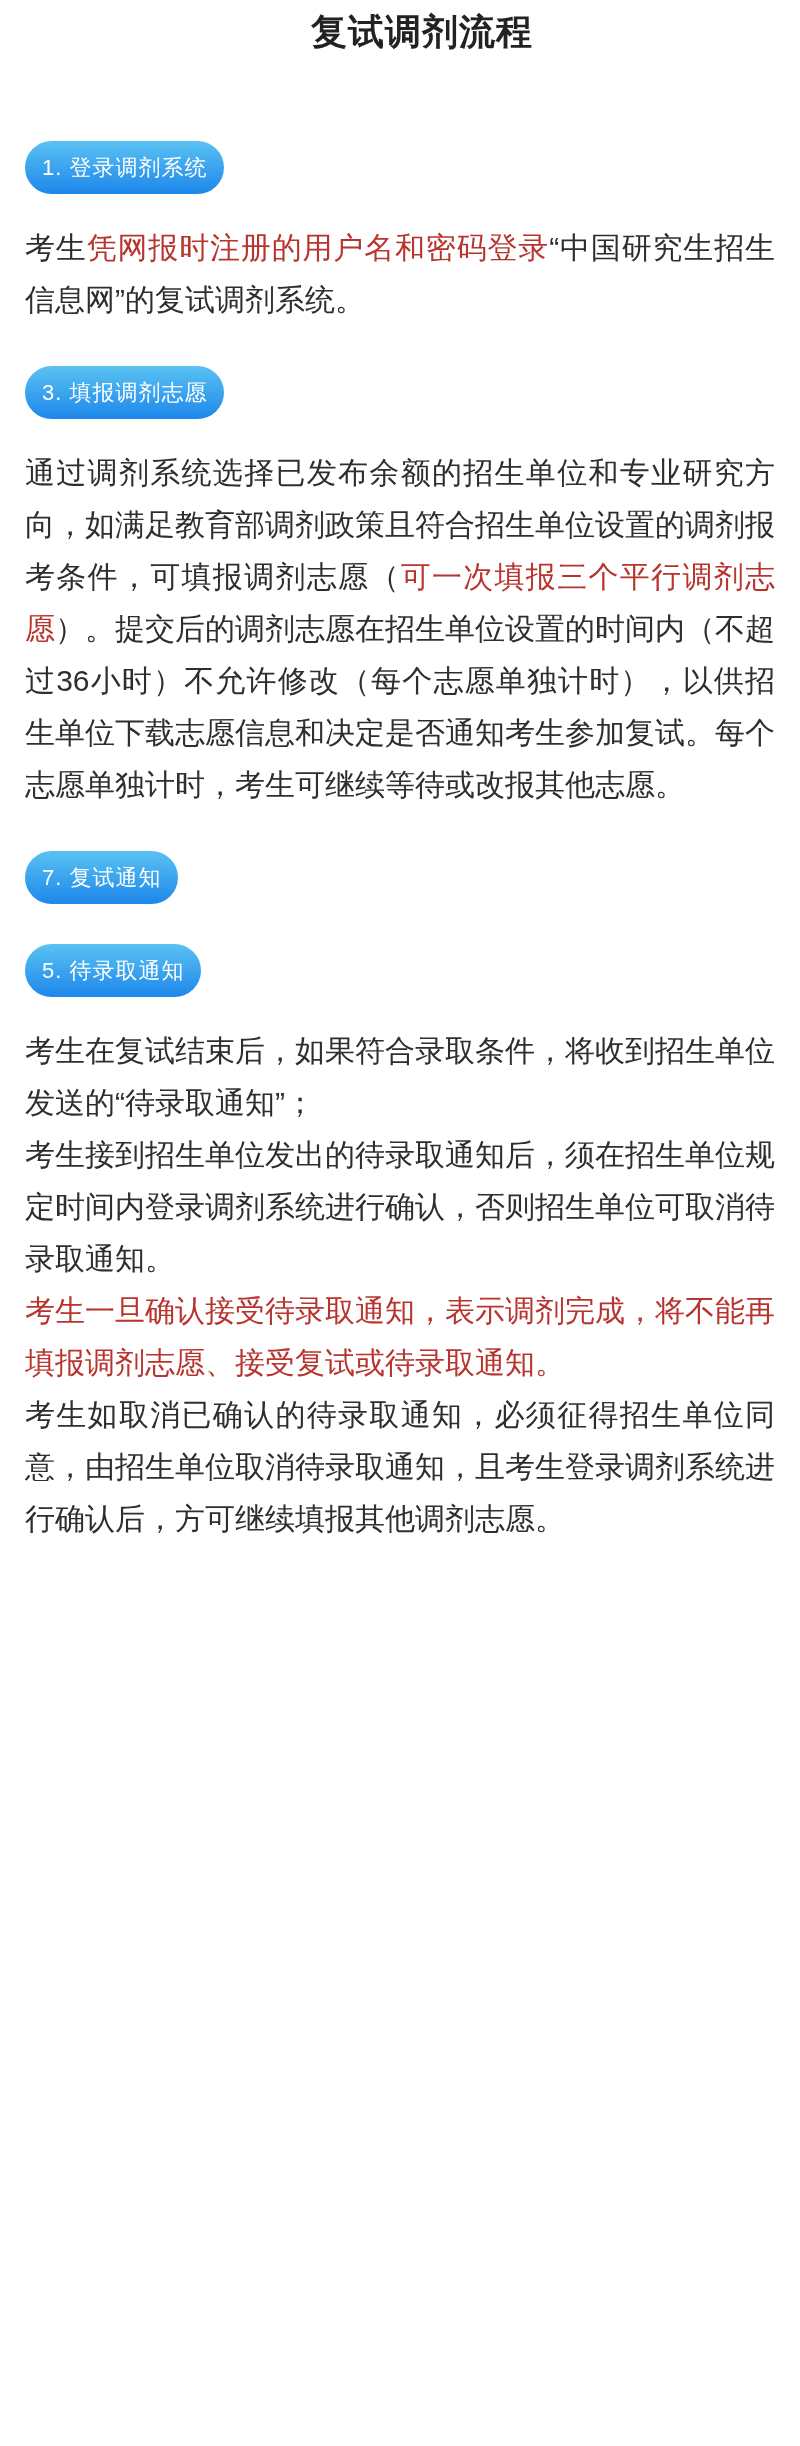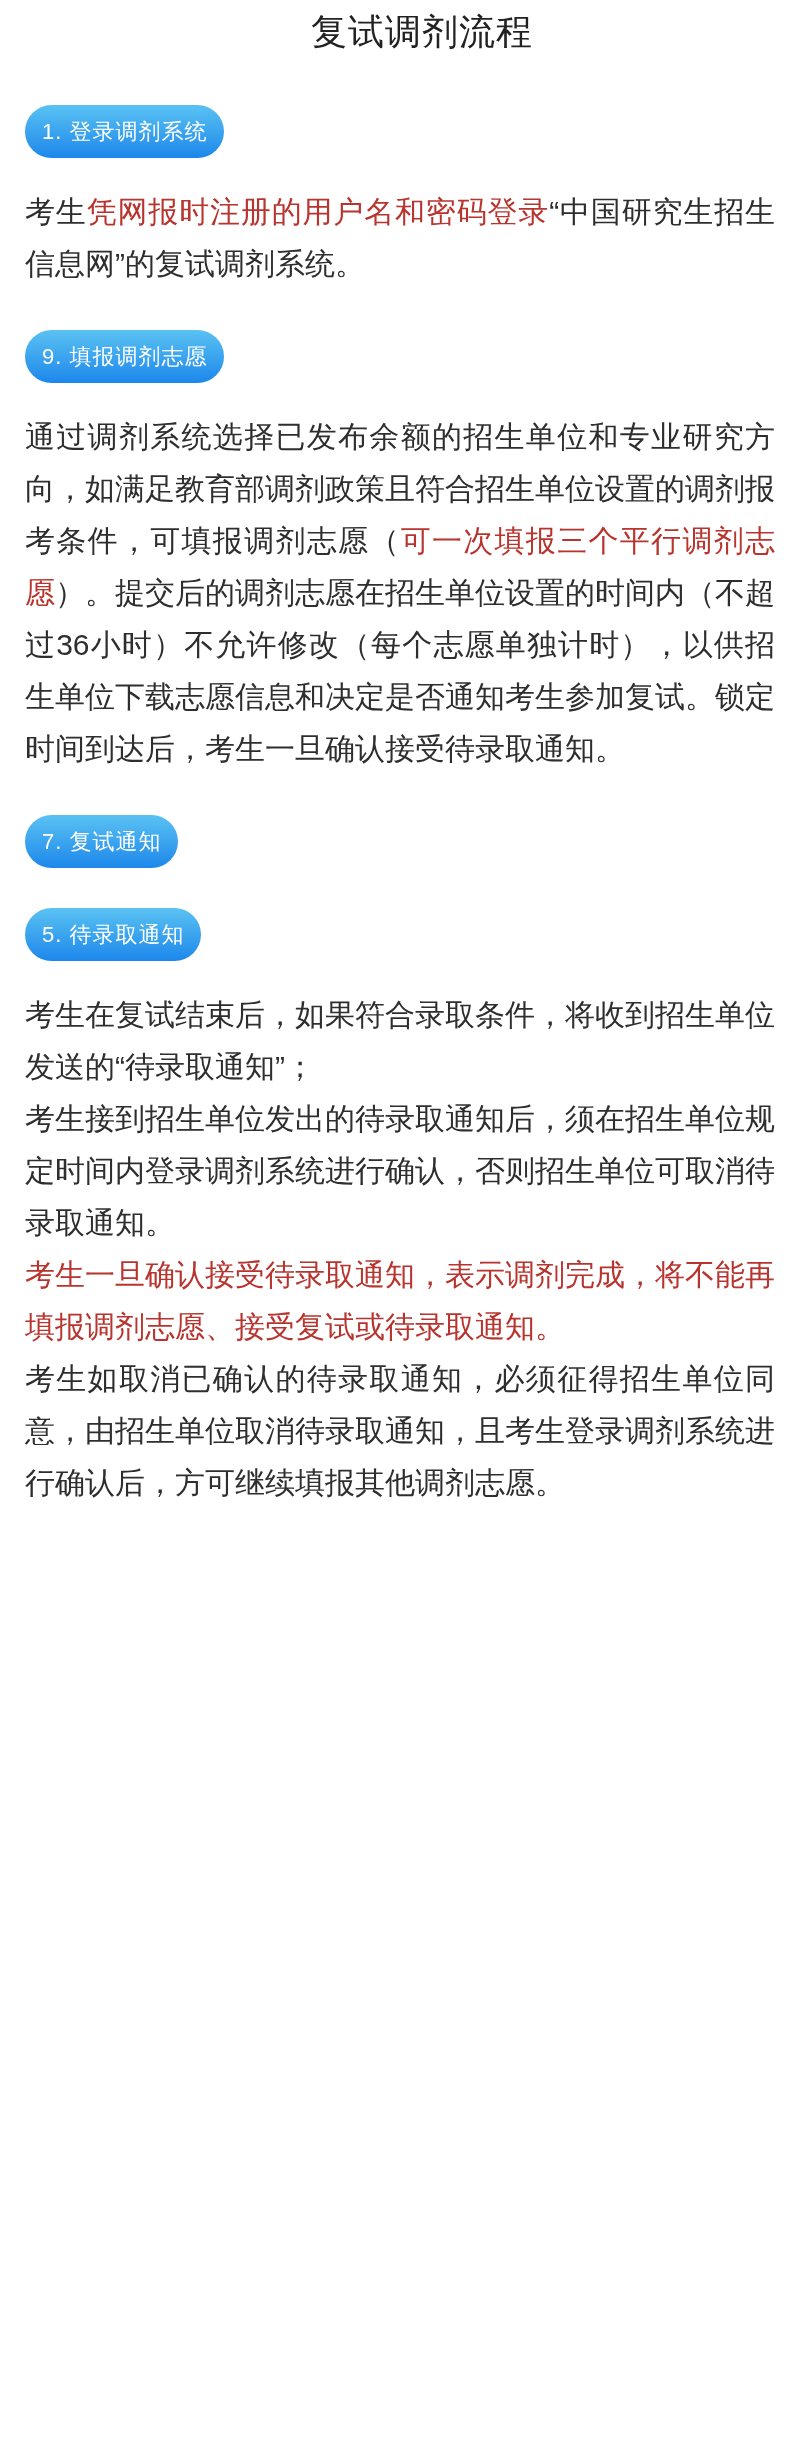--- a/index.html
+++ b/index.html
@@ -12,54 +12,54 @@
   body{
     width:800px;
     min-height:2446px;
     font-family:"Liberation Sans",sans-serif;
     color:var(--text);
     box-sizing:border-box;
     padding-bottom:40px;
   }
   .title{
     font-size:36px;
-    font-weight:400;
+    font-weight:700;
     text-align:center;
     margin:8px 0 0 0;
     letter-spacing:1px;
     color:#222;
     padding-left:44px;
   }
   .flow-section{display:block;}
   .badge{
     display:inline-block;
     margin:40px 0 0 25px;
     padding:0 17px;
     height:53px;
     line-height:53px;
     font-size:22px;
     color:#ffffff;
     background:linear-gradient(180deg,var(--badge-top) 0%,var(--badge-bottom) 100%);
     border-radius:27px;
     letter-spacing:1px;
   }
-  .flow-section:first-of-type .badge{margin-top:48px;}
+  .flow-section:first-of-type .badge{margin-top:84px;}
   .para{
     margin:28px 25px 0 25px;
     font-size:30px;
     line-height:52px;
     text-align:justify;
   }
   .para + .para{margin-top:0;}
   .red{color:var(--red);margin-top:36px;}
 </style>
 </head>
 <body>
 
 <main>
   <h1 class="title">复试调剂流程</h1>
   <div>
       <section class="flow-section"><div class="badge">1. 登录调剂系统</div><p class="para"><span>考生</span><span class="red">凭网报时注册的用户名和密码登录</span><span>“中国研究生招生信息网”的复试调剂系统。</span></p></section>
-      <section class="flow-section"><div class="badge">9. 填报调剂志愿</div><p class="para"><span>通过调剂系统选择已发布余额的招生单位和专业研究方向，如满足教育部调剂政策且符合招生单位设置的调剂报考条件，可填报调剂志愿（</span><span class="red">可一次填报三个平行调剂志愿</span><span>）。提交后的调剂志愿在招生单位设置的时间内（不超过36小时）不允许修改（每个志愿单独计时），以供招生单位下载志愿信息和决定是否通知考生参加复试。锁定时间到达后，考生一旦确认接受待录取通知。</span></p></section>
+      <section class="flow-section"><div class="badge">3. 填报调剂志愿</div><p class="para"><span>通过调剂系统选择已发布余额的招生单位和专业研究方向，如满足教育部调剂政策且符合招生单位设置的调剂报考条件，可填报调剂志愿（</span><span class="red">可一次填报三个平行调剂志愿</span><span>）。提交后的调剂志愿在招生单位设置的时间内（不超过36小时）不允许修改（每个志愿单独计时），以供招生单位下载志愿信息和决定是否通知考生参加复试。每个志愿单独计时，考生可继续等待或改报其他志愿。</span></p></section>
       <section class="flow-section"><div class="badge">7. 复试通知</div></section>
       <section class="flow-section"><div class="badge">5. 待录取通知</div><p class="para"><span>考生在复试结束后，如果符合录取条件，将收到招生单位发送的“待录取通知”；</span></p><p class="para"><span>考生接到招生单位发出的待录取通知后，须在招生单位规定时间内登录调剂系统进行确认，否则招生单位可取消待录取通知。</span></p><p class="para"><span class="red">考生一旦确认接受待录取通知，表示调剂完成，将不能再填报调剂志愿、接受复试或待录取通知。</span></p><p class="para"><span>考生如取消已确认的待录取通知，必须征得招生单位同意，由招生单位取消待录取通知，且考生登录调剂系统进行确认后，方可继续填报其他调剂志愿。</span></p></section>
     </div>
 </main>
 
 </body></html>

